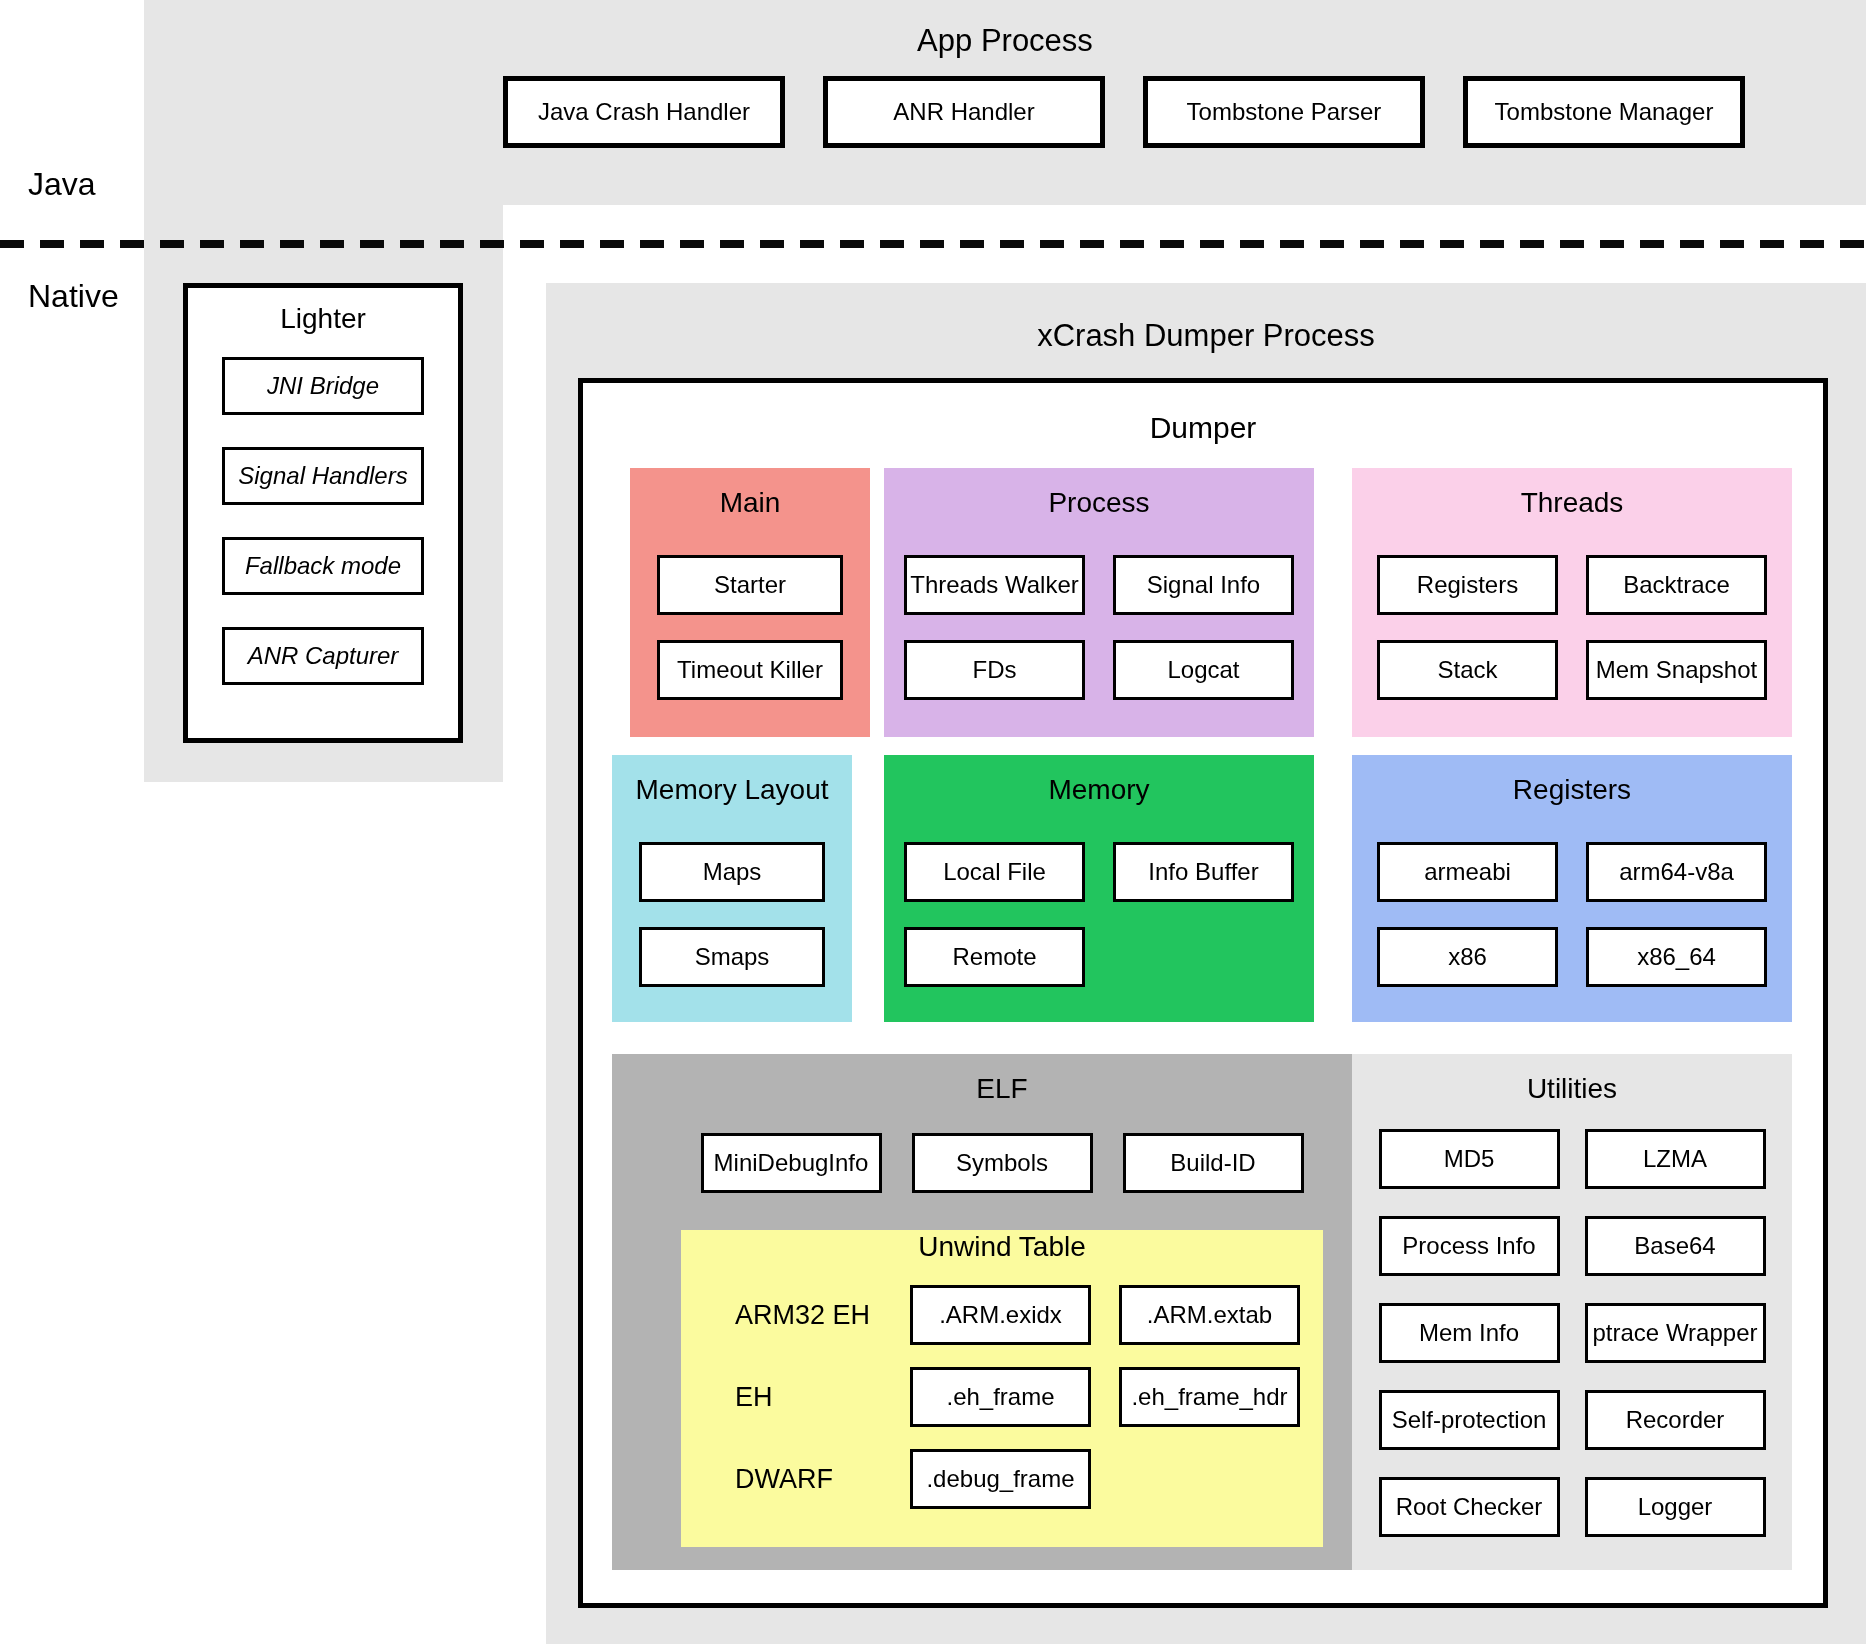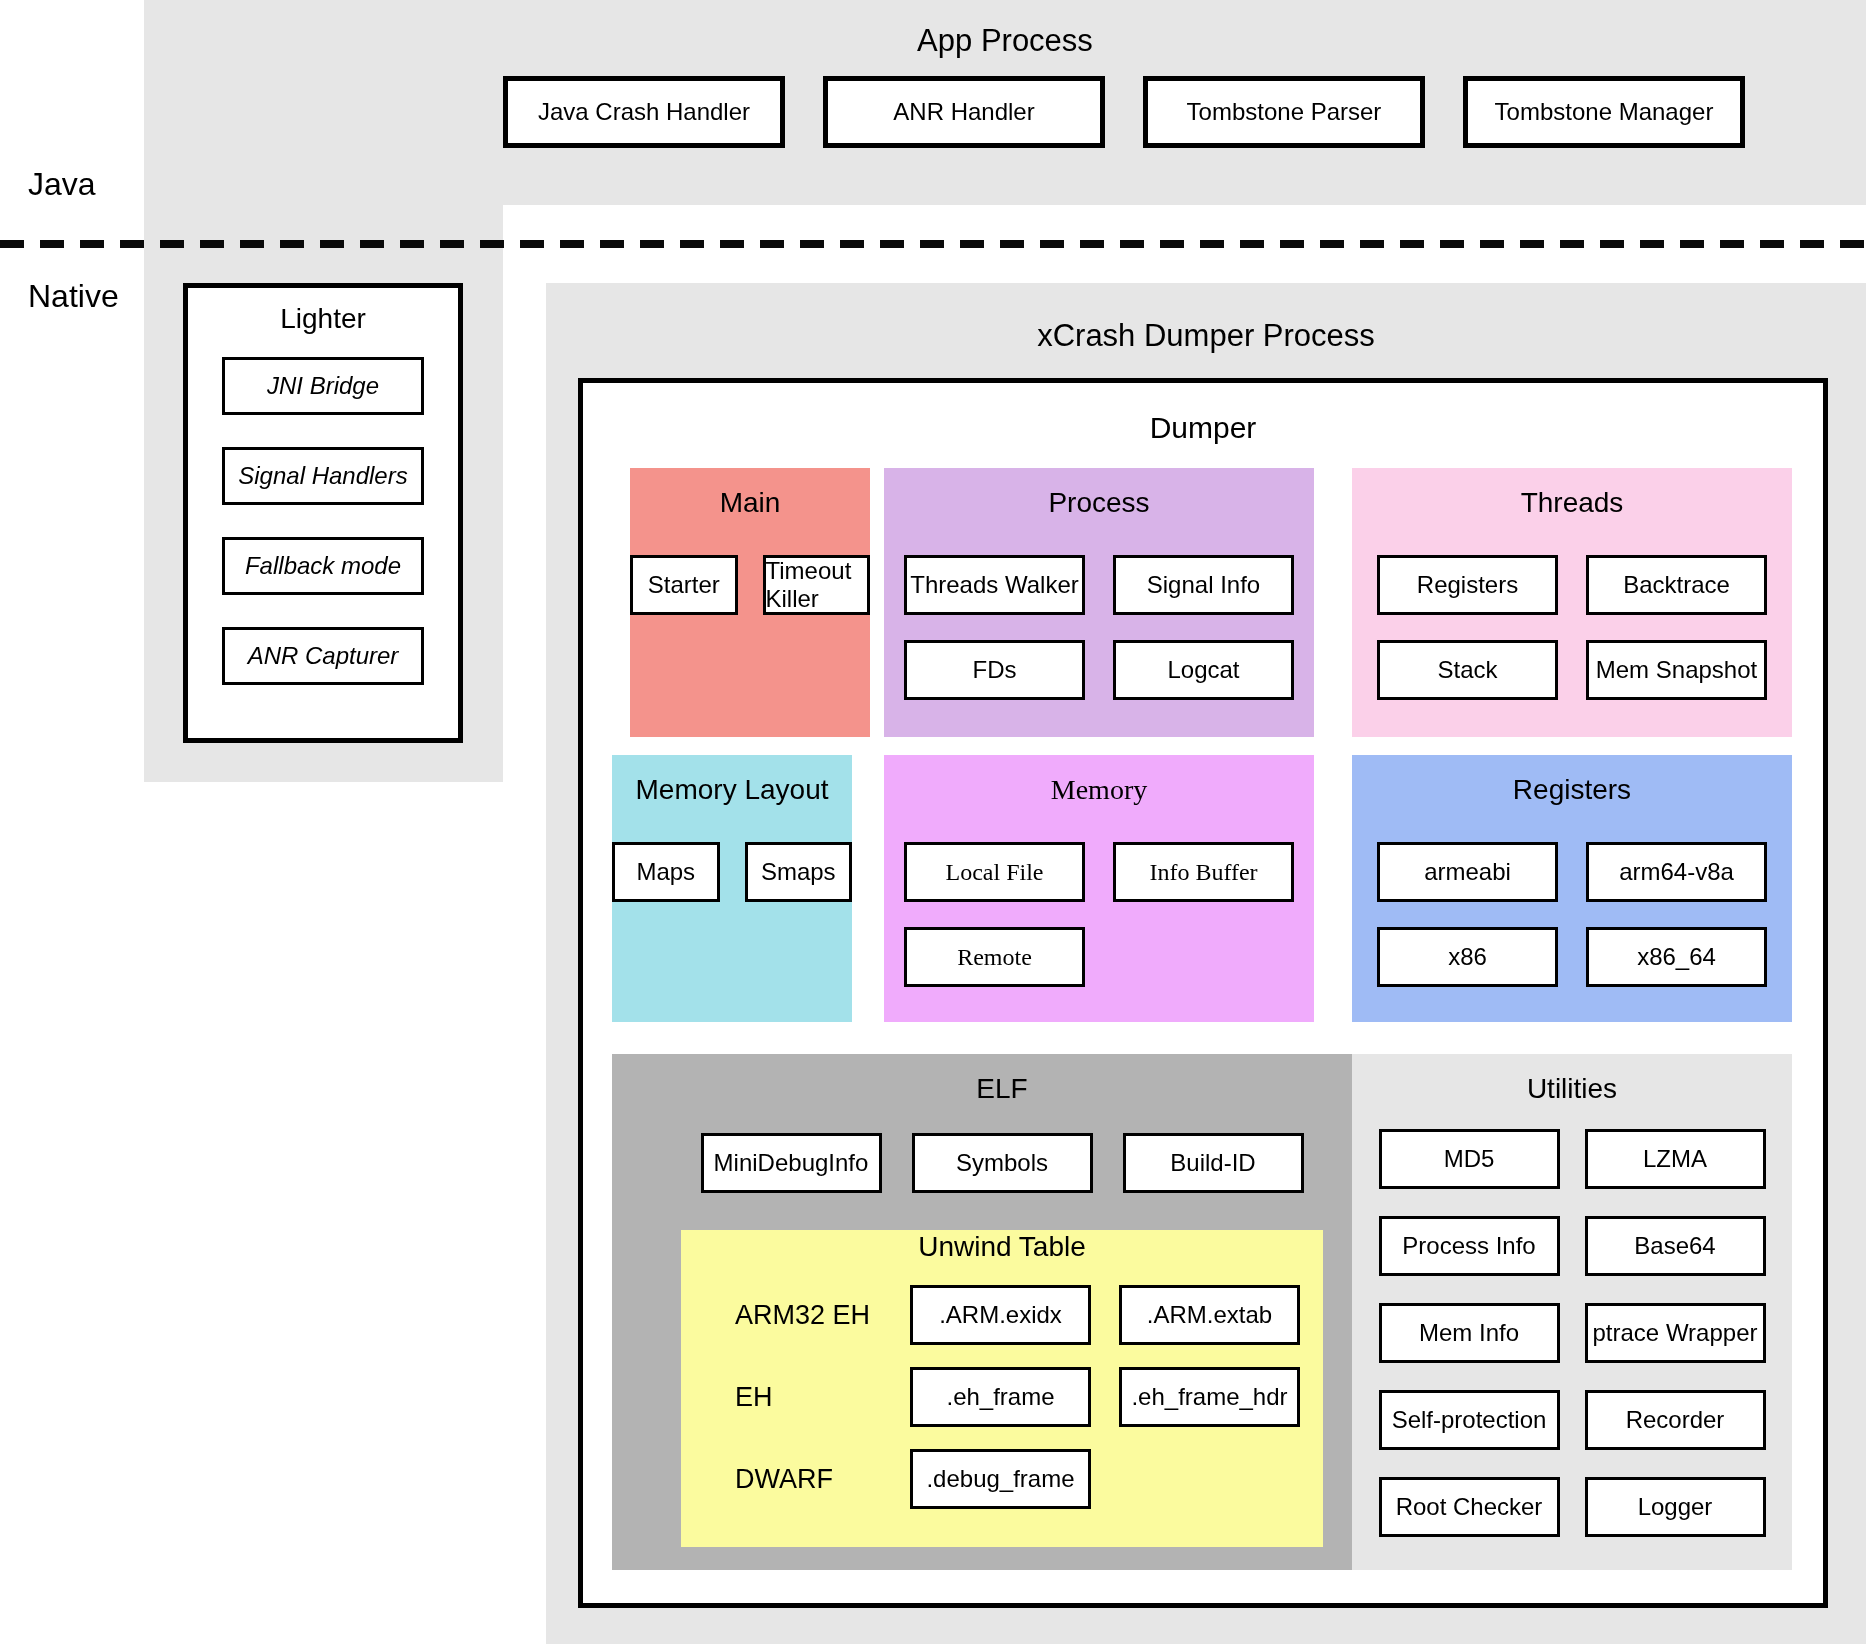--- a/index.html
+++ b/index.html
@@ -44,21 +44,21 @@
   .sec-threads    {left:769px;top:85px; width:440px;height:269px;}
   .sec-memlayout  {left:29px; top:372px;width:240px;height:267px;}
   .sec-memory     {left:301px;top:372px;width:430px;height:267px;}
   .sec-registers  {left:769px;top:372px;width:440px;height:267px;}
   .sec-elf        {left:29px; top:671px;width:780px;height:516px;}
   .sec-utilities  {left:769px;top:671px;width:440px;height:516px;}
 
   .wbox{box-sizing:border-box;border:3px solid #000;background:#fff;display:flex;align-items:center;
         justify-content:center;font-size:24px;width:181px;height:60px;}
   .grid2{margin-top:35px;display:grid;grid-template-columns:repeat(2,181px);gap:25px 28px;justify-content:center;}
-  .grid1{margin-top:35px;display:flex;flex-direction:row;align-items:center;gap:25px;}
+  .grid1{margin-top:35px;display:flex;flex-direction:column;align-items:center;gap:25px;}
   .grid1 .wbox{width:186px;}
 
   .sec-elf .elf-row{margin-top:27px;display:flex;justify-content:center;gap:30px;}
   .sec-elf .elf-row .wbox{width:181px;}
 
   #unwind{margin:37px auto 0 auto;width:642px;height:317px;box-sizing:border-box;background:#FBFB9E;}
   #unwind .sec-title{margin-top:12px;}
   #unwind .unwind-rows{margin-top:21px;display:flex;flex-direction:column;gap:22px;}
   .unwind-row{display:flex;align-items:center;padding-left:54px;}
   .unwind-label{width:175px;font-size:27px;}
@@ -135,21 +135,21 @@
     </div>
 
     <div class="section sec-memlayout" style="background: rgb(163, 225, 234);">
       <div class="sec-title">Memory Layout</div>
       <div class="grid1">
           <div class="wbox">Maps</div>
           <div class="wbox">Smaps</div>
         </div>
     </div>
 
-    <div class="section sec-memory" style="background: #f0abfc; font-family: Liberation Serif, serif;">
+    <div class="section sec-memory" style="background: #22c55e;">
       <div class="sec-title">Memory</div>
       <div class="grid2">
           <div class="wbox">Local File</div>
           <div class="wbox">Info Buffer</div>
           <div class="wbox">Remote</div>
         </div>
     </div>
 
     <div class="section sec-registers" style="background: rgb(159, 187, 245);">
       <div class="sec-title">Registers</div>

